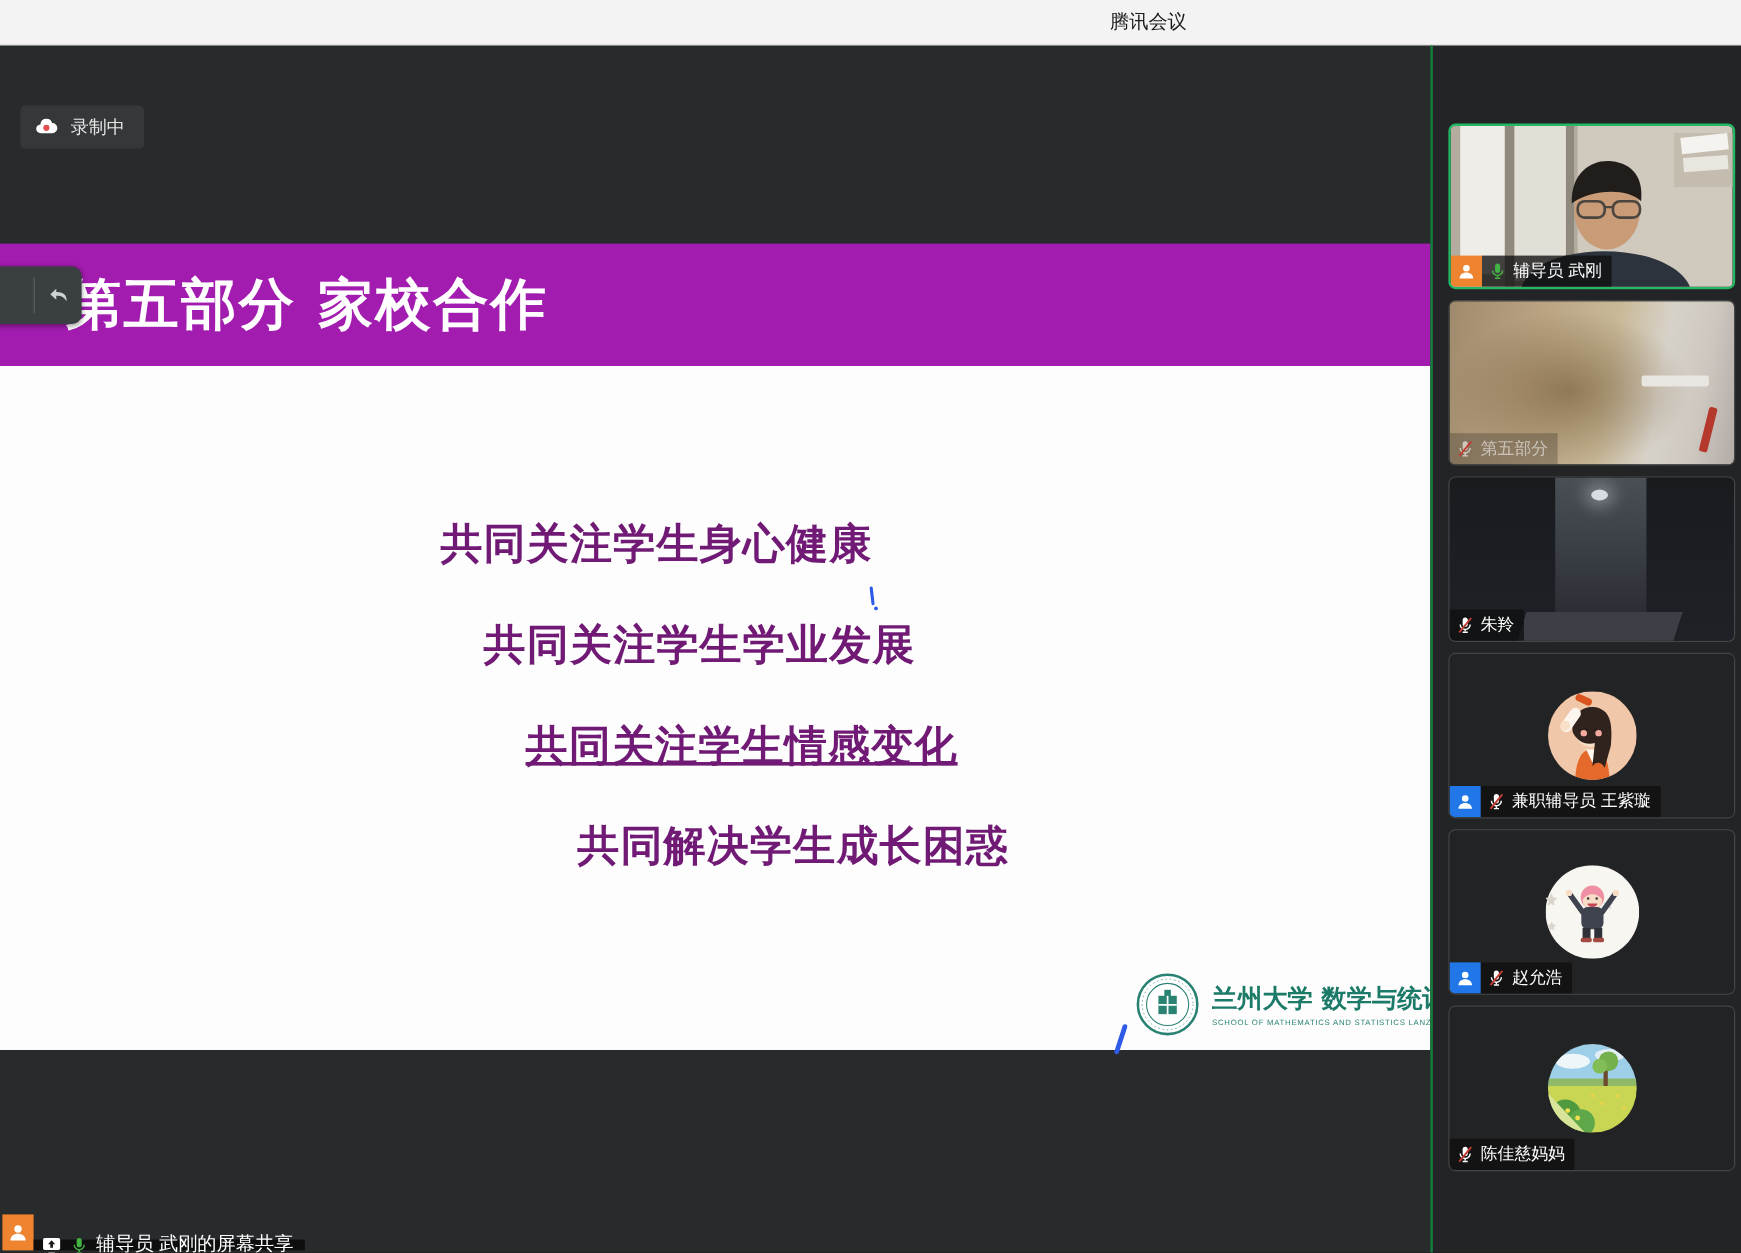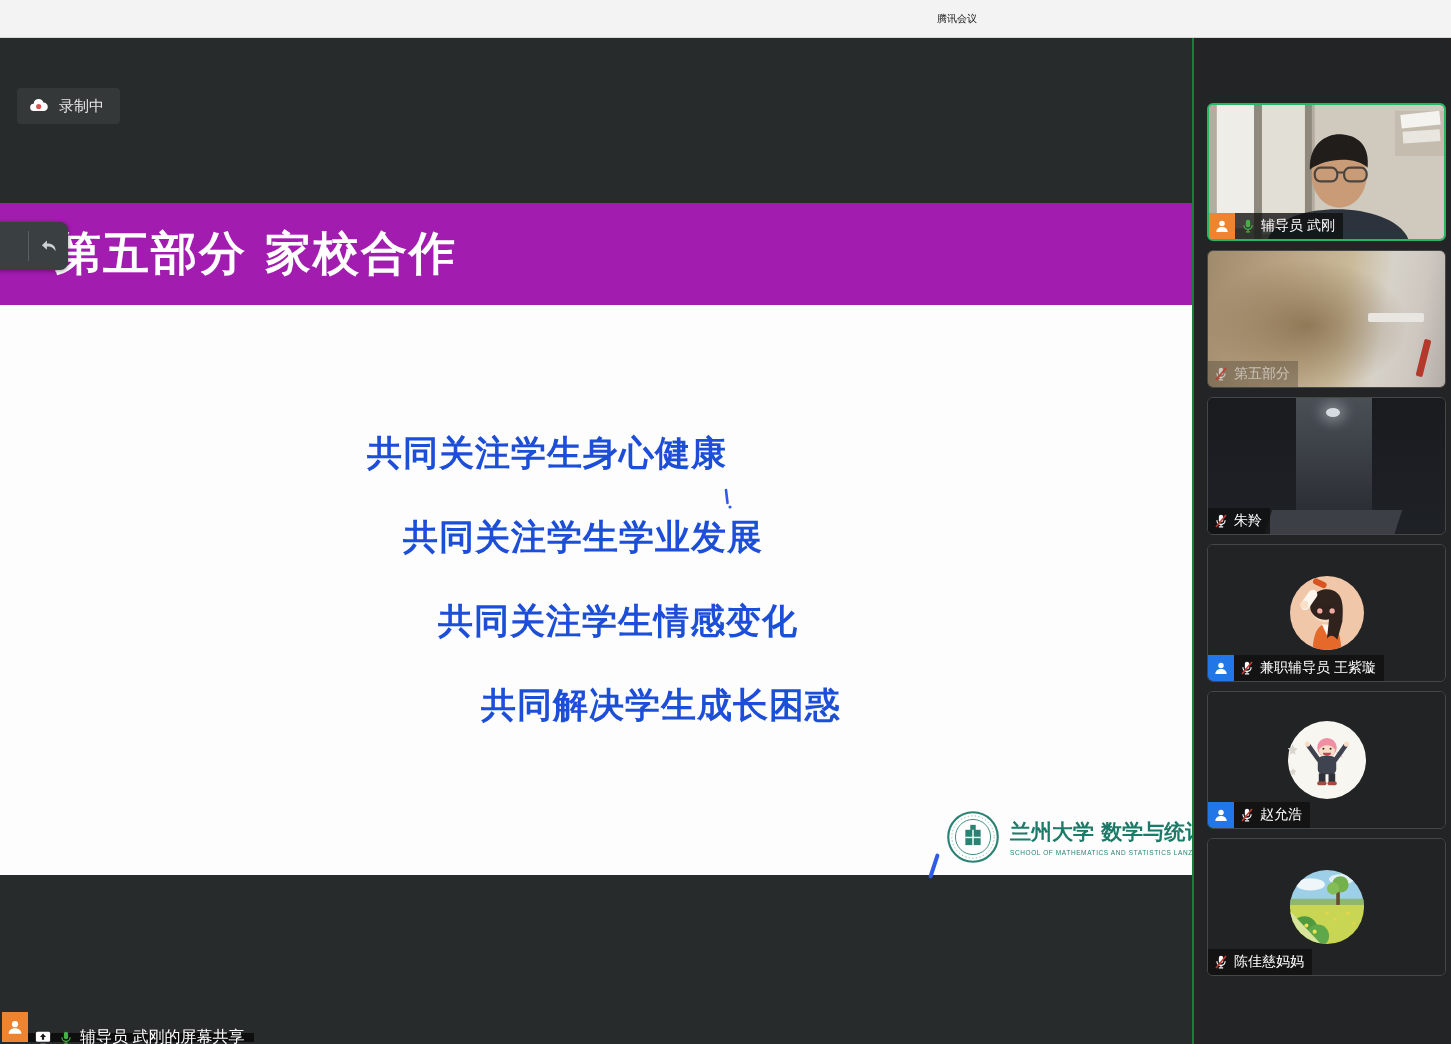--- a/index.html
+++ b/index.html
@@ -3,21 +3,21 @@
 <meta charset="utf-8">
 <style>
   html,body{margin:0;padding:0;background:#111;}
   .screen{position:relative;width:1451px;height:1044px;overflow:hidden;
     font-family:"Liberation Sans","DejaVu Sans",sans-serif;background:#282b2c;}
 
   
   .topbar{position:absolute;left:0;top:0;width:1451px;height:38px;background:#f3f3f3;
     border-bottom:1px solid #d8d8d8;box-sizing:border-box;}
   .topbar .title{position:absolute;left:957px;top:50%;transform:translate(-50%,-50%);
-    font-size:10px;color:#1b1b1b;}
+    font-size:16px;color:#1b1b1b;}
 
   
   .share-region{position:absolute;left:0;top:38px;width:1192px;height:1006px;background:#282b2c;}
 
   .rec-badge{position:absolute;left:17px;top:50px;height:36px;padding:0 16px 0 12px;
     background:#343839;border-radius:4px;display:flex;align-items:center;gap:10px;}
   .rec-badge .txt{color:#e5e5e5;font-size:15px;}
 
   .banner{position:absolute;left:0;top:165px;width:1440px;height:102px;background:#a21caf;}
   .banner .btitle{position:absolute;left:55px;top:50%;transform:translateY(-50%);
@@ -25,25 +25,25 @@
     font-family:"DejaVu Sans","Liberation Sans",sans-serif;}
 
   .annot-toolbar{position:absolute;left:-30px;top:184px;width:98px;height:48px;
     background:#3a3f41;border-radius:8px;box-shadow:0 1px 4px rgba(0,0,0,.4);
     display:flex;align-items:center;}
   .annot-divider{position:absolute;left:58px;top:9px;width:1px;height:30px;background:#5a6062;}
   .undo-btn{position:absolute;left:64px;top:8px;width:30px;height:32px;display:flex;
     align-items:center;justify-content:center;cursor:pointer;}
 
   .slide{position:absolute;left:0;top:267px;width:1192px;height:570px;background:#fdfdfd;}
-  .slide-line{position:absolute;color:#1d4ed8;font-weight:700;font-size:35px;letter-spacing:1px;
+  .slide-line{position:absolute;color:#701a75;font-weight:700;font-size:35px;letter-spacing:1px;
     font-family:"DejaVu Serif","Liberation Serif",serif;white-space:nowrap;}
   .line-0{left:367px;top:125px;}
   .line-1{left:403px;top:209px;text-align:right;}
-  .line-2{left:438px;top:293px;}
+  .line-2{left:438px;top:293px;text-decoration:underline;}
   .line-3{left:481px;top:377px;}
 
   .ink-mark-1{position:absolute;left:722px;top:183px;}
   .ink-mark-2{position:absolute;left:932px;top:548px;width:4px;height:26px;background:#2e5be8;
     border-radius:2px;transform:rotate(18deg);}
 
   .slide-logo{position:absolute;left:946px;top:505px;display:flex;align-items:center;gap:10px;}
   .logo-text .cn{color:#1c7a68;font-size:21px;font-weight:700;white-space:nowrap;
     font-family:"DejaVu Serif","Liberation Serif",serif;}
   .logo-text .en{color:#2a8273;font-size:6.5px;letter-spacing:.6px;margin-top:3px;white-space:nowrap;}

